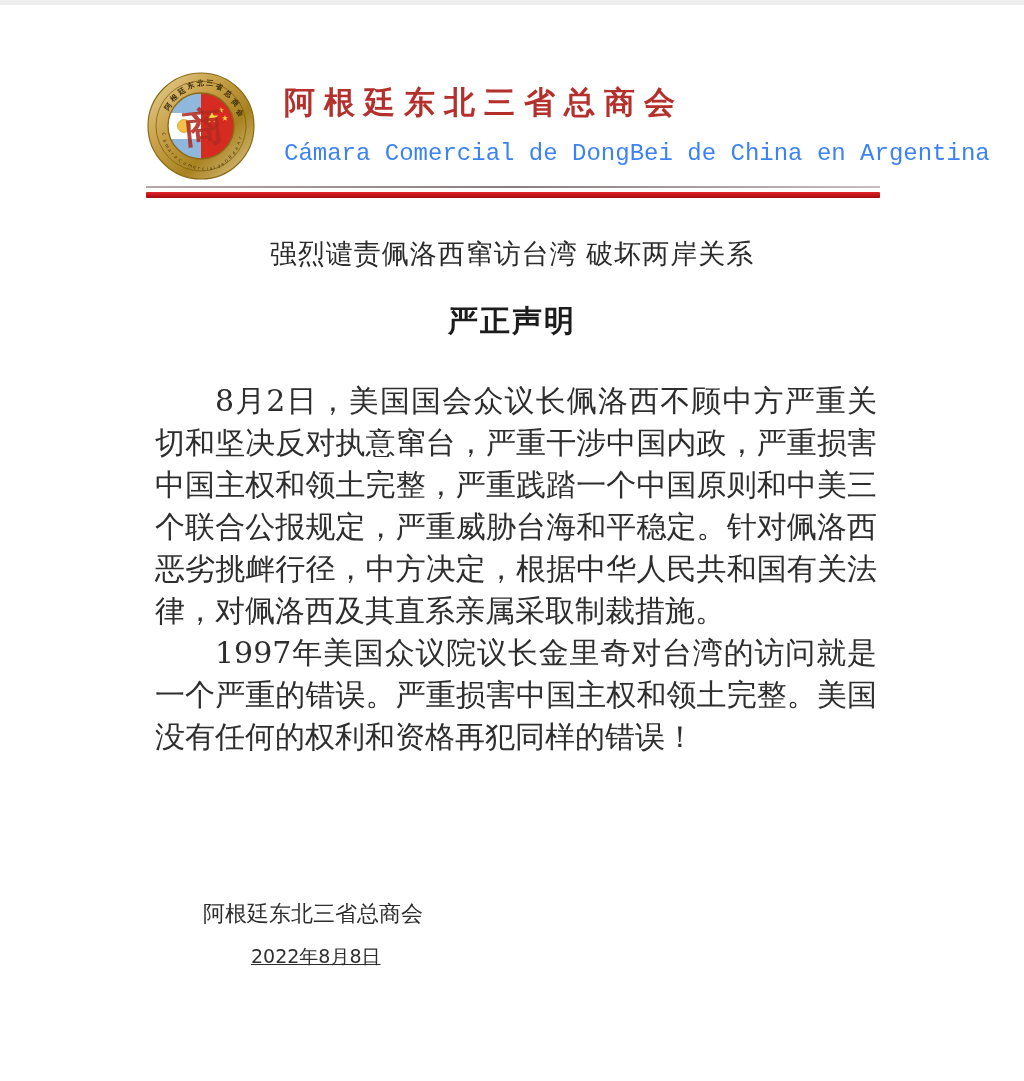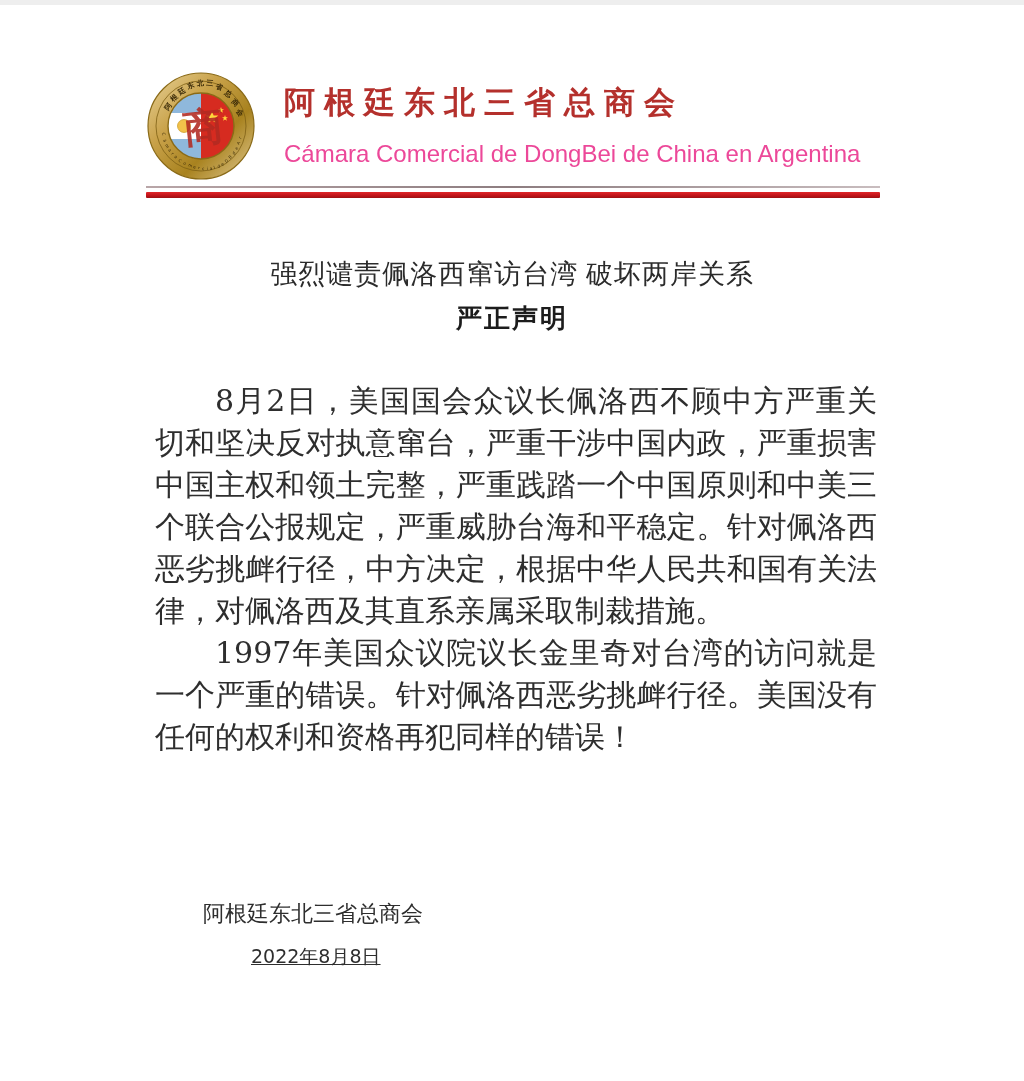--- a/index.html
+++ b/index.html
@@ -64,23 +64,23 @@
   .org-name-cn {
     font-family: "DejaVu Serif", "Liberation Serif", serif;
     font-size: 31px;
     font-weight: bold;
     color: #b4302c;
     letter-spacing: 9px;
     line-height: 1.25;
     white-space: nowrap;
   }
   .org-name-es {
-    font-family: Liberation Sans, sans-serif;
+    font-family: Liberation Mono, monospace;
     font-size: 24px;
-    color: #ec4899;
+    color: #3b82f6;
     line-height: 1.3;
     margin-top: 16px;
     white-space: nowrap;
   }
 
   
   .rule-thin {
     position: absolute;
     top: 186px;
     left: 146px;
@@ -94,38 +94,38 @@
     left: 146px;
     width: 734px;
     height: 6px;
     background: linear-gradient(to bottom, #e0262a, #c4141a 55%, #9d1013);
     border-radius: 1px;
   }
 
   
   .doc-title {
     position: absolute;
-    top: 256px;
+    top: 236px;
     left: 0;
     width: 1024px;
     text-align: center;
-    font-family: Liberation Serif, serif;
+    font-family: Liberation Sans, sans-serif;
     font-size: 27px;
     color: #2b2b2b;
     letter-spacing: 1px;
     line-height: 1.4;
   }
   .doc-subtitle {
     position: absolute;
     top: 300px;
     left: 0;
     width: 1024px;
     text-align: center;
     font-family: "DejaVu Sans", "Liberation Sans", sans-serif;
-    font-size: 26px;
+    font-size: 30px;
     font-weight: bold;
     color: #1c1c1c;
     letter-spacing: 2px;
     line-height: 1.4;
   }
 
   
   .body-text {
     position: absolute;
     top: 380px;
@@ -260,21 +260,21 @@
 
   <div class="rule-thin"></div>
   <div class="rule-thick"></div>
 
   <div class="doc-title">强烈谴责佩洛西窜访台湾  破坏两岸关系</div>
 
   <div class="doc-subtitle">严正声明</div>
 
   <div class="body-text">
     <p>8月2日，美国国会众议长佩洛西不顾中方严重关切和坚决反对执意窜台，严重干涉中国内政，严重损害中国主权和领土完整，严重践踏一个中国原则和中美三个联合公报规定，严重威胁台海和平稳定。针对佩洛西恶劣挑衅行径，中方决定，根据中华人民共和国有关法律，对佩洛西及其直系亲属采取制裁措施。</p>
-    <p>1997年美国众议院议长金里奇对台湾的访问就是一个严重的错误。针对佩洛西恶劣挑衅行径。美国没有任何的权利和资格再犯同样的错误！</p>
+    <p>1997年美国众议院议长金里奇对台湾的访问就是一个严重的错误。严重损害中国主权和领土完整。美国没有任何的权利和资格再犯同样的错误！</p>
   </div>
 
   <div class="signature">
     <div class="sig-org">阿根廷东北三省总商会</div>
     <div class="sig-date">2022年8月8日</div>
   </div>
 
 </div>
 
 </body></html>

